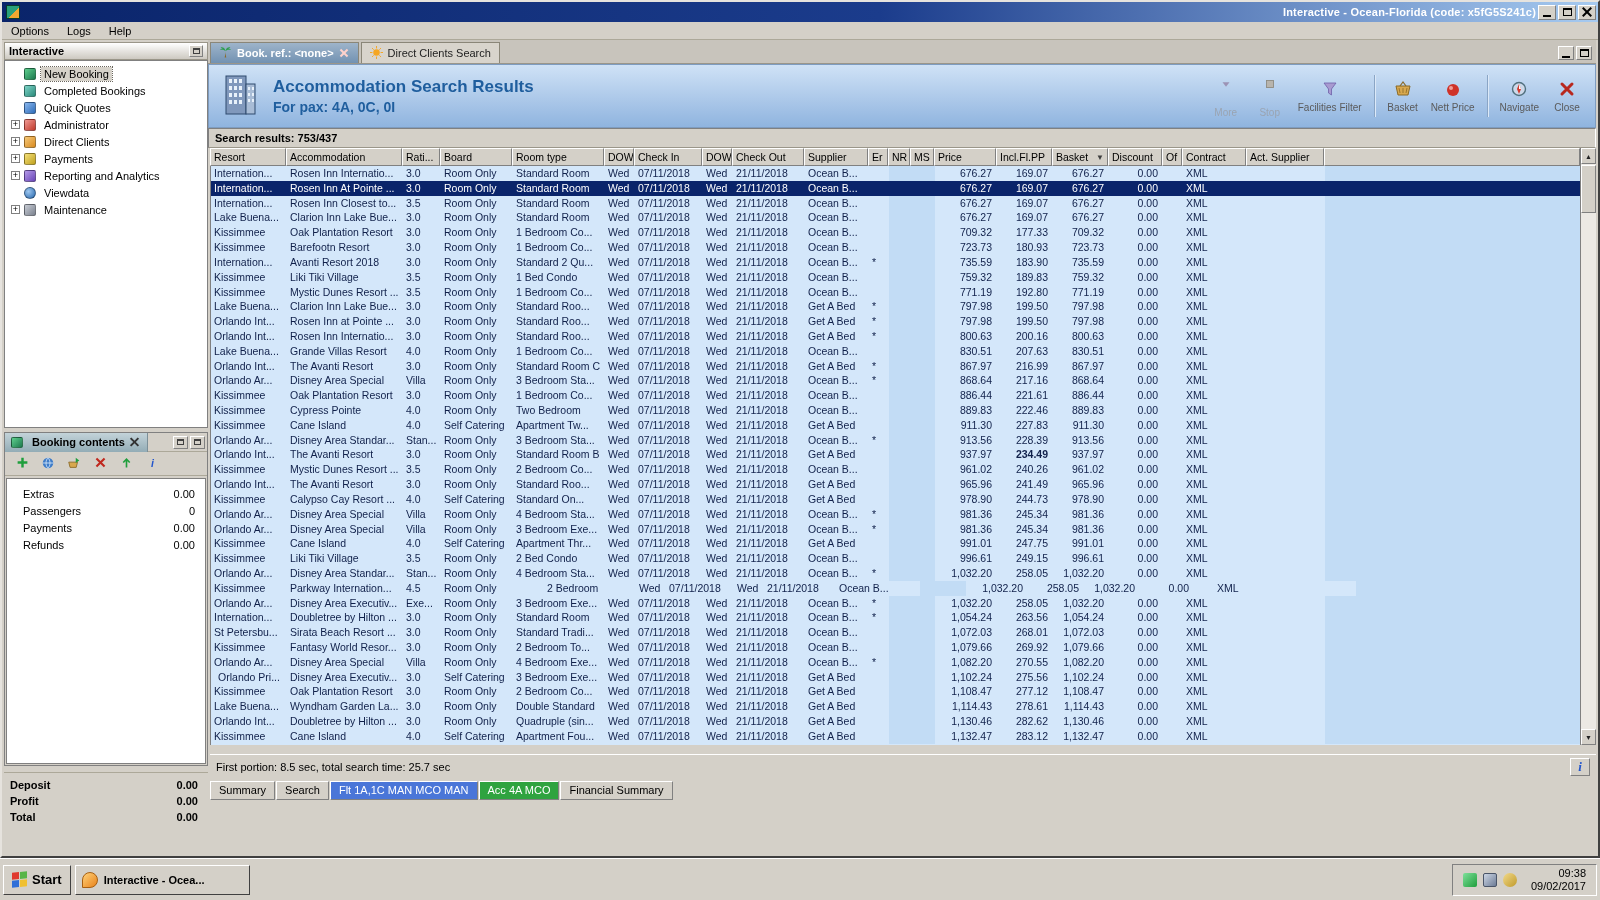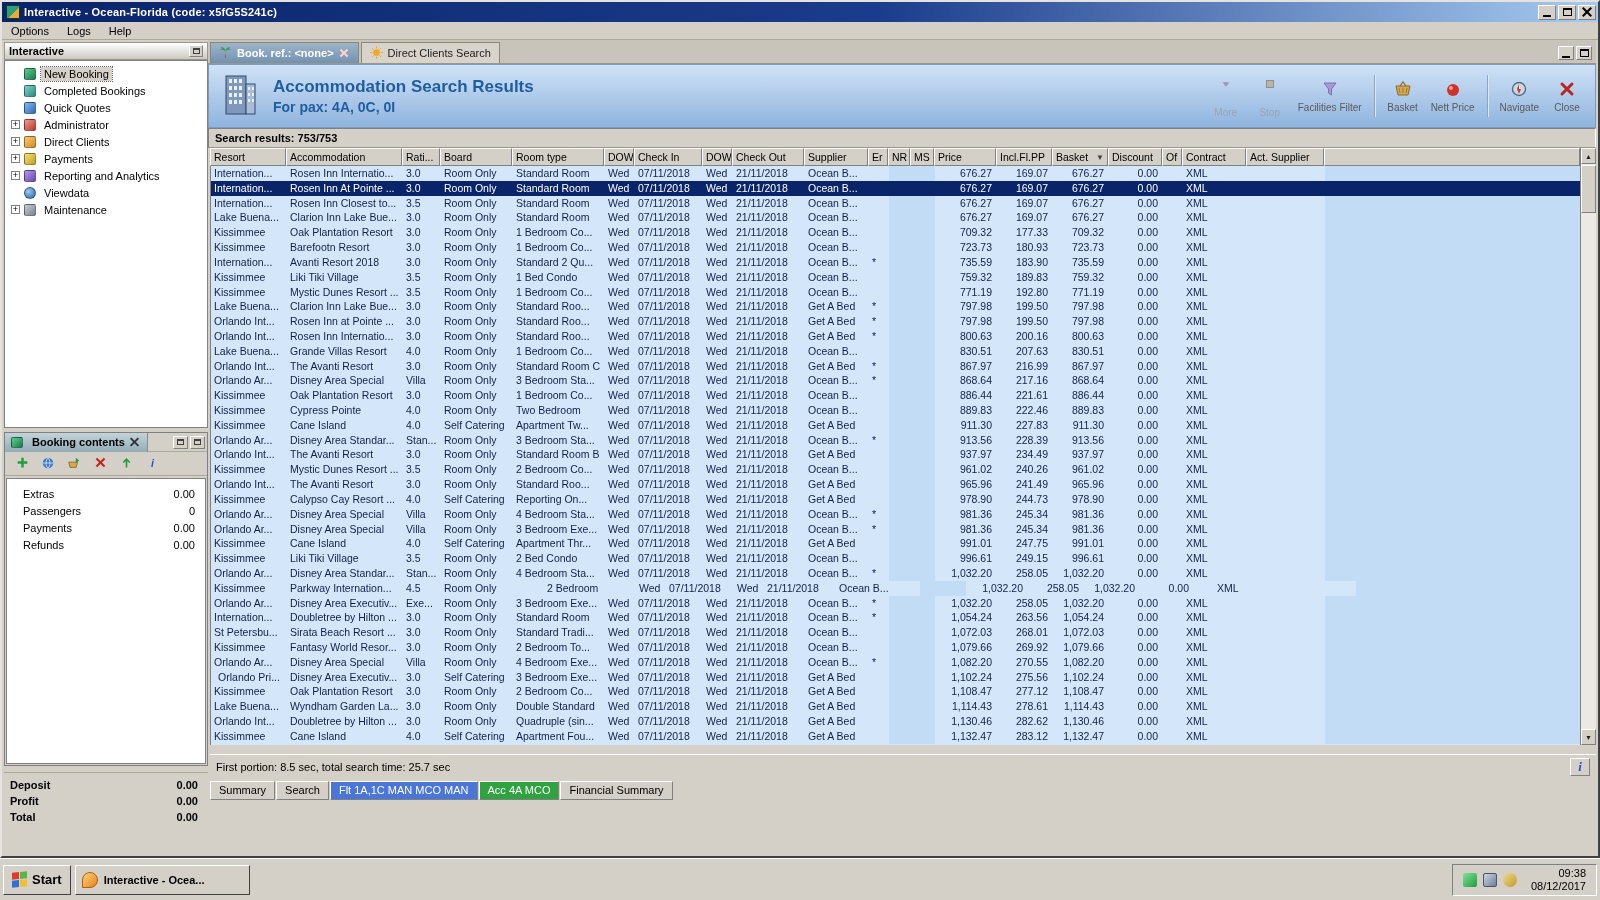--- a/index.html
+++ b/index.html
@@ -21,21 +21,21 @@
     position:absolute; left:0; top:0; width:1600px; height:858px;
     background:#D4D0C8; border:2px solid; border-color:#e6e3de #404040 #404040 #e6e3de;
   }
   .titlebar {
     position:absolute; left:0; top:0; right:0; height:20px;
     background:linear-gradient(to right,#0A246A 0%,#1b3c8c 55%,#A6CAF0 100%);
     display:flex; align-items:center; padding:0 2px; color:#fff; font-weight:bold;
   }
   .titlebar .app-ico { width:14px; height:14px; margin:0 4px 0 2px;
     background:linear-gradient(135deg,#2aa07a 0%,#2aa07a 55%,#f0a830 55%); border:1px solid #0a3a2a; }
-  .titlebar .title-text { flex:1; font-size:11px; letter-spacing:0.2px; }
+  .titlebar .title-text { flex:1; font-size:11px; letter-spacing:0.2px;text-align:right; }
   .win-btn { width:18px; height:15px; margin-left:2px; background:#D4D0C8;
     display:flex; align-items:center; justify-content:center; }
   .glyph-min { width:8px; height:2px; background:#000; margin-top:8px; }
   .glyph-max { width:9px; height:8px; border:1px solid #000; border-top-width:2px; }
   .glyph-x { position:relative; width:10px; height:9px; }
   .glyph-x:before,.glyph-x:after { content:""; position:absolute; left:-1px; top:3px; width:12px; height:2px; background:#000; }
   .glyph-x:before { transform:rotate(45deg); } .glyph-x:after { transform:rotate(-45deg); }
 
   .menubar { position:absolute; left:0; top:20px; right:0; height:18px; background:#D4D0C8;
     display:flex; align-items:center; border-bottom:1px solid #aca899;}
@@ -450,21 +450,21 @@
               </span>
               <span class="tool-btn">
                 <span class="ico"><svg width="16" height="16" viewBox="0 0 16 16">
                     <path d="M3 3L13 13M13 3L3 13" stroke="#b8281e" stroke-width="3" stroke-linecap="round"></path>
                   </svg></span>
                 <span>Close</span>
               </span>
             </span>
         </div>
 
-        <div class="results-label b-in">Search results: 753/753</div>
+        <div class="results-label b-in">Search results: 753/437</div>
 
         <div class="table-wrap">
           <div class="table-main">
             <div class="thead" id="thead">
                 <span class="th" style="flex: 0 0 76px; width: 76px;">
                   <span>Resort</span>
                 </span>
                 <span class="th" style="flex: 0 0 116px; width: 116px;">
                   <span>Accommodation</span>
                 </span>
@@ -971,21 +971,21 @@
                   <span class="td" style="flex: 0 0 92px; width: 92px;">Standard Room B</span>
                   <span class="td" style="flex: 0 0 30px; width: 30px;">Wed</span>
                   <span class="td" style="flex: 0 0 68px; width: 68px;">07/11/2018</span>
                   <span class="td" style="flex: 0 0 30px; width: 30px;">Wed</span>
                   <span class="td" style="flex: 0 0 72px; width: 72px;">21/11/2018</span>
                   <span class="td" style="flex: 0 0 64px; width: 64px;">Get A Bed</span>
                   <span class="td" style="flex: 0 0 20px; width: 20px;"></span>
                   <span class="td shade" style="flex: 0 0 22px; width: 22px;"></span>
                   <span class="td shade" style="flex: 0 0 24px; width: 24px;"></span>
                   <span class="td num" style="flex: 0 0 62px; width: 62px;">937.97</span>
-                  <span class="td num" style="flex: 0 0 56px; width: 56px;">234.49</span>
+                  <span class="td num" style="flex: 0 0 56px; width: 56px; font-weight: bold;">234.49</span>
                   <span class="td num" style="flex: 0 0 56px; width: 56px;">937.97</span>
                   <span class="td num" style="flex: 0 0 54px; width: 54px;">0.00</span>
                   <span class="td" style="flex: 0 0 20px; width: 20px;"></span>
                   <span class="td" style="flex: 0 0 64px; width: 64px;">XML</span>
                   <span class="td" style="flex: 0 0 78px; width: 78px;"></span>
                   <span class="td shade" style="flex: 1 1 0%;"></span>
                 </div>
                 <div class="tr">
                   <span class="td" style="flex: 0 0 76px; width: 76px;">Kissimmee</span>
                   <span class="td" style="flex: 0 0 116px; width: 116px;">Mystic Dunes Resort ...</span>
@@ -1030,21 +1030,21 @@
                   <span class="td" style="flex: 0 0 20px; width: 20px;"></span>
                   <span class="td" style="flex: 0 0 64px; width: 64px;">XML</span>
                   <span class="td" style="flex: 0 0 78px; width: 78px;"></span>
                   <span class="td shade" style="flex: 1 1 0%;"></span>
                 </div>
                 <div class="tr">
                   <span class="td" style="flex: 0 0 76px; width: 76px;">Kissimmee</span>
                   <span class="td" style="flex: 0 0 116px; width: 116px;">Calypso Cay Resort ...</span>
                   <span class="td" style="flex: 0 0 38px; width: 38px;">4.0</span>
                   <span class="td" style="flex: 0 0 72px; width: 72px;">Self Catering</span>
-                  <span class="td" style="flex: 0 0 92px; width: 92px;">Reporting On...</span>
+                  <span class="td" style="flex: 0 0 92px; width: 92px;">Standard On...</span>
                   <span class="td" style="flex: 0 0 30px; width: 30px;">Wed</span>
                   <span class="td" style="flex: 0 0 68px; width: 68px;">07/11/2018</span>
                   <span class="td" style="flex: 0 0 30px; width: 30px;">Wed</span>
                   <span class="td" style="flex: 0 0 72px; width: 72px;">21/11/2018</span>
                   <span class="td" style="flex: 0 0 64px; width: 64px;">Get A Bed</span>
                   <span class="td" style="flex: 0 0 20px; width: 20px;"></span>
                   <span class="td shade" style="flex: 0 0 22px; width: 22px;"></span>
                   <span class="td shade" style="flex: 0 0 24px; width: 24px;"></span>
                   <span class="td num" style="flex: 0 0 62px; width: 62px;">978.90</span>
                   <span class="td num" style="flex: 0 0 56px; width: 56px;">244.73</span>
@@ -1463,17 +1463,17 @@
     <span class="task-btn b-out">
       <span class="task-ico"></span>
       <span>Interactive - Ocea...</span>
     </span>
     <span class="tray b-in">
       <span class="tray-ico g"></span>
       <span class="tray-ico m"></span>
       <span class="tray-ico s"></span>
       <span class="clock">
         <span>09:38</span><br>
-        <span>08/12/2017</span>
+        <span>09/02/2017</span>
       </span>
     </span>
   </div>
 </div>
 
 </body></html>

